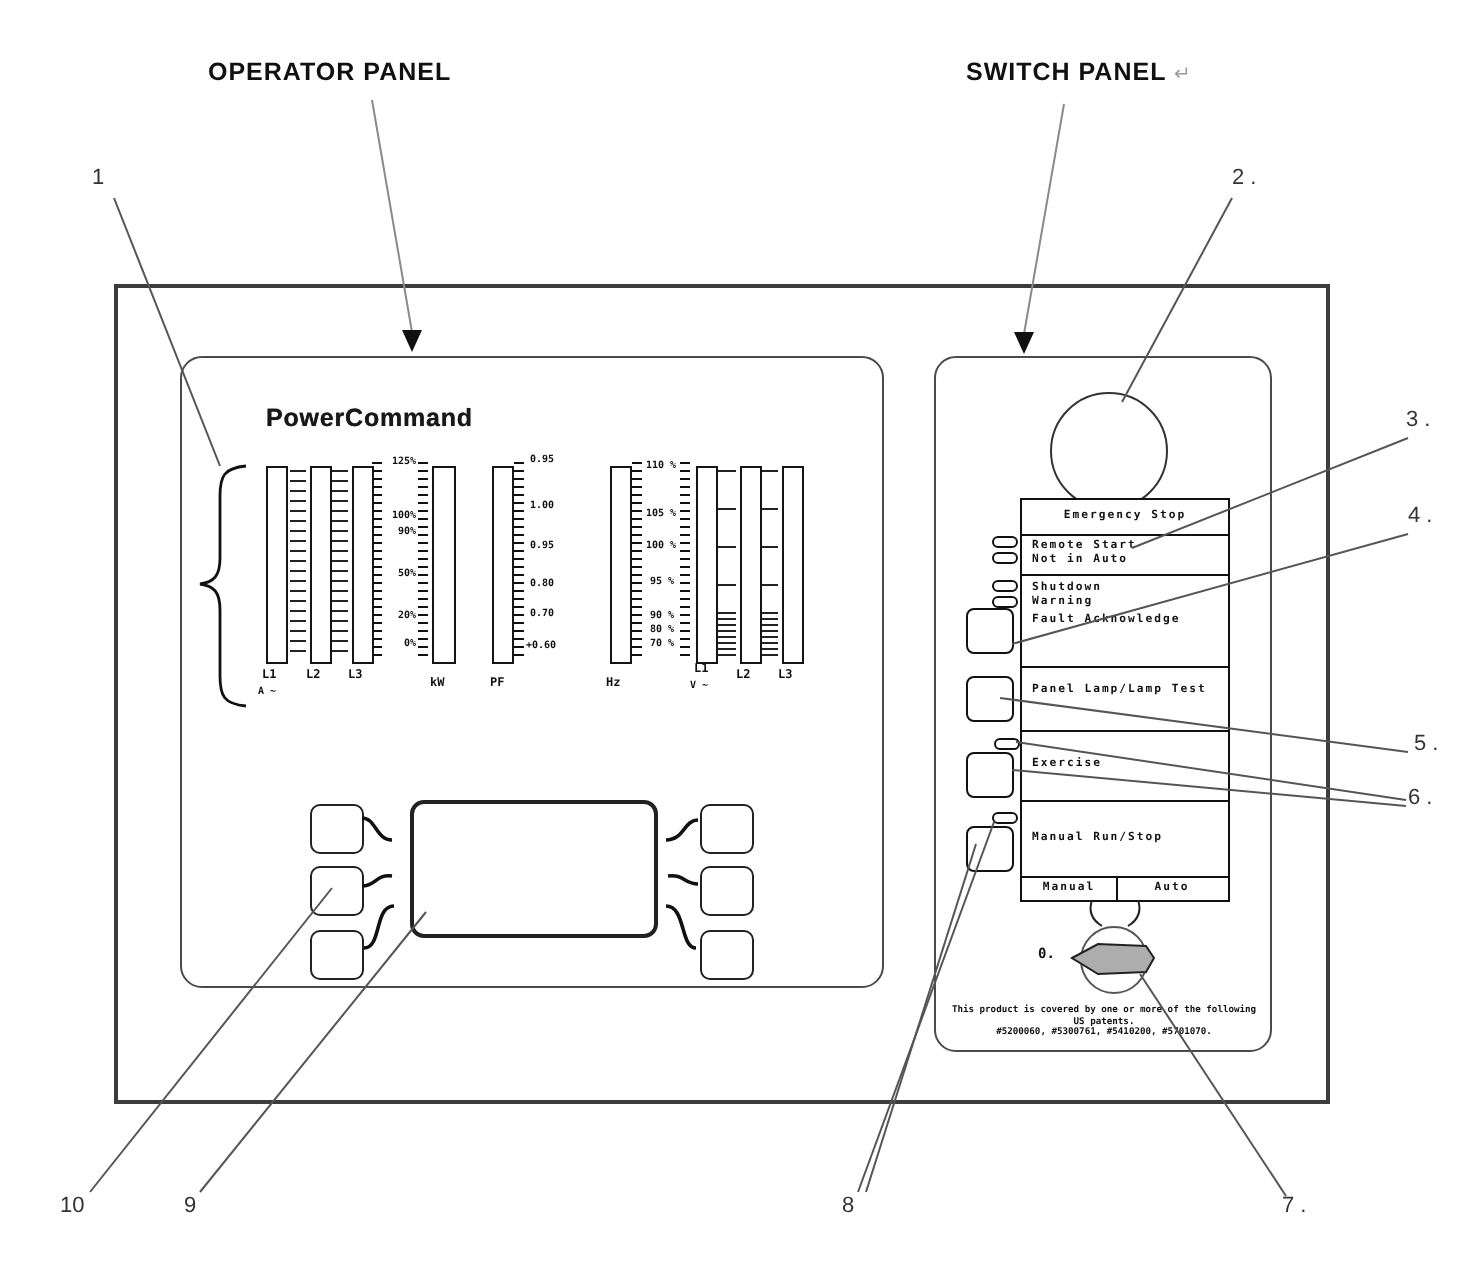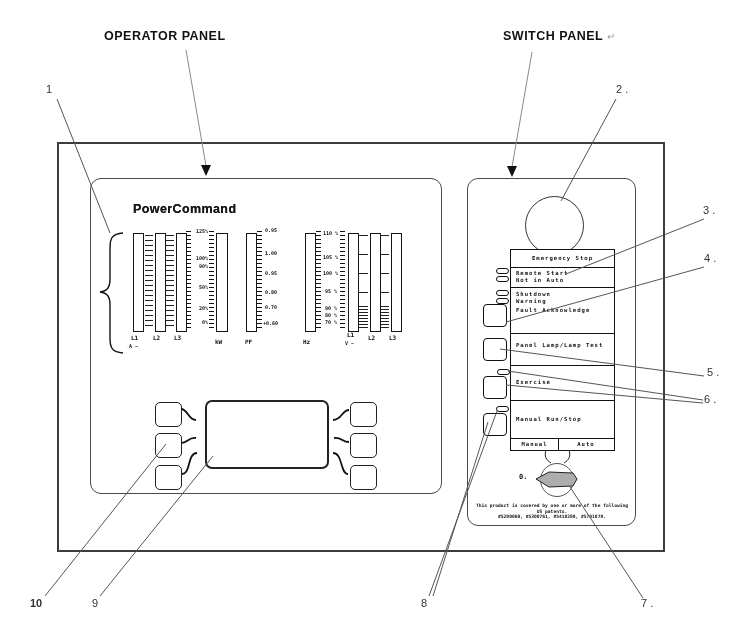--- a/index.html
+++ b/index.html
@@ -39,35 +39,35 @@
   svg.overlay{position:absolute;left:0;top:0;pointer-events:none;}
 </style>
 </head>
 <body>
 
 <div id="canvas">
 
   <div class="abs toplabel" style="left:104px;top:29px;">
     <span>OPERATOR PANEL</span>
   </div>
-  <div class="abs toplabel" style="left:503px;top:29px;">
+  <div class="abs toplabel" style="left:483px;top:29px;">
     <span>SWITCH PANEL</span>
     <span class="retmark">↵</span>
   </div>
 
   <div class="abs callout" style="left:46px;top:83px;">1</div>
   <div class="abs callout" style="left:616px;top:83px;">2 .</div>
   <div class="abs callout" style="left:703px;top:204px;">3 .</div>
   <div class="abs callout" style="left:704px;top:252px;">4 .</div>
   <div class="abs callout" style="left:707px;top:366px;">5 .</div>
   <div class="abs callout" style="left:704px;top:393px;">6 .</div>
   <div class="abs callout" style="left:641px;top:597px;">7 .</div>
   <div class="abs callout" style="left:421px;top:597px;">8</div>
   <div class="abs callout" style="left:92px;top:597px;">9</div>
-  <div class="abs callout" style="left:30px;top:597px;font-weight:bold;">10</div>
+  <div class="abs callout" style="left:30px;top:597px;">10</div>
 
   <div class="frame" style="left:57px;top:142px;width:604px;height:406px;"></div>
   <div class="panel" style="left:90px;top:178px;width:350px;height:314px;"></div>
   <div class="panel" style="left:467px;top:178px;width:167px;height:346px;"></div>
 
   <div class="abs logo" style="left:133px;top:202px;">PowerCommand</div>
 
   <div class="bar" style="left:133px;top:233px;width:9px;height:97px;"></div>
   <div class="dashcol" style="left:145px;top:235px;width:8px;height:93px;"></div>
   <div class="bar" style="left:155px;top:233px;width:9px;height:97px;"></div>

